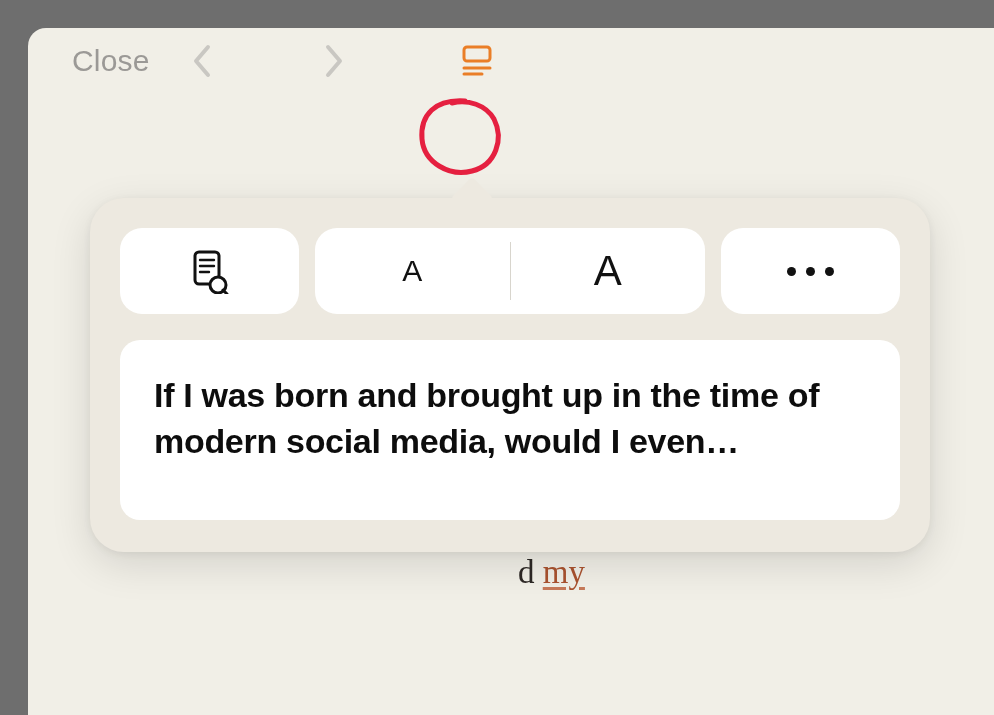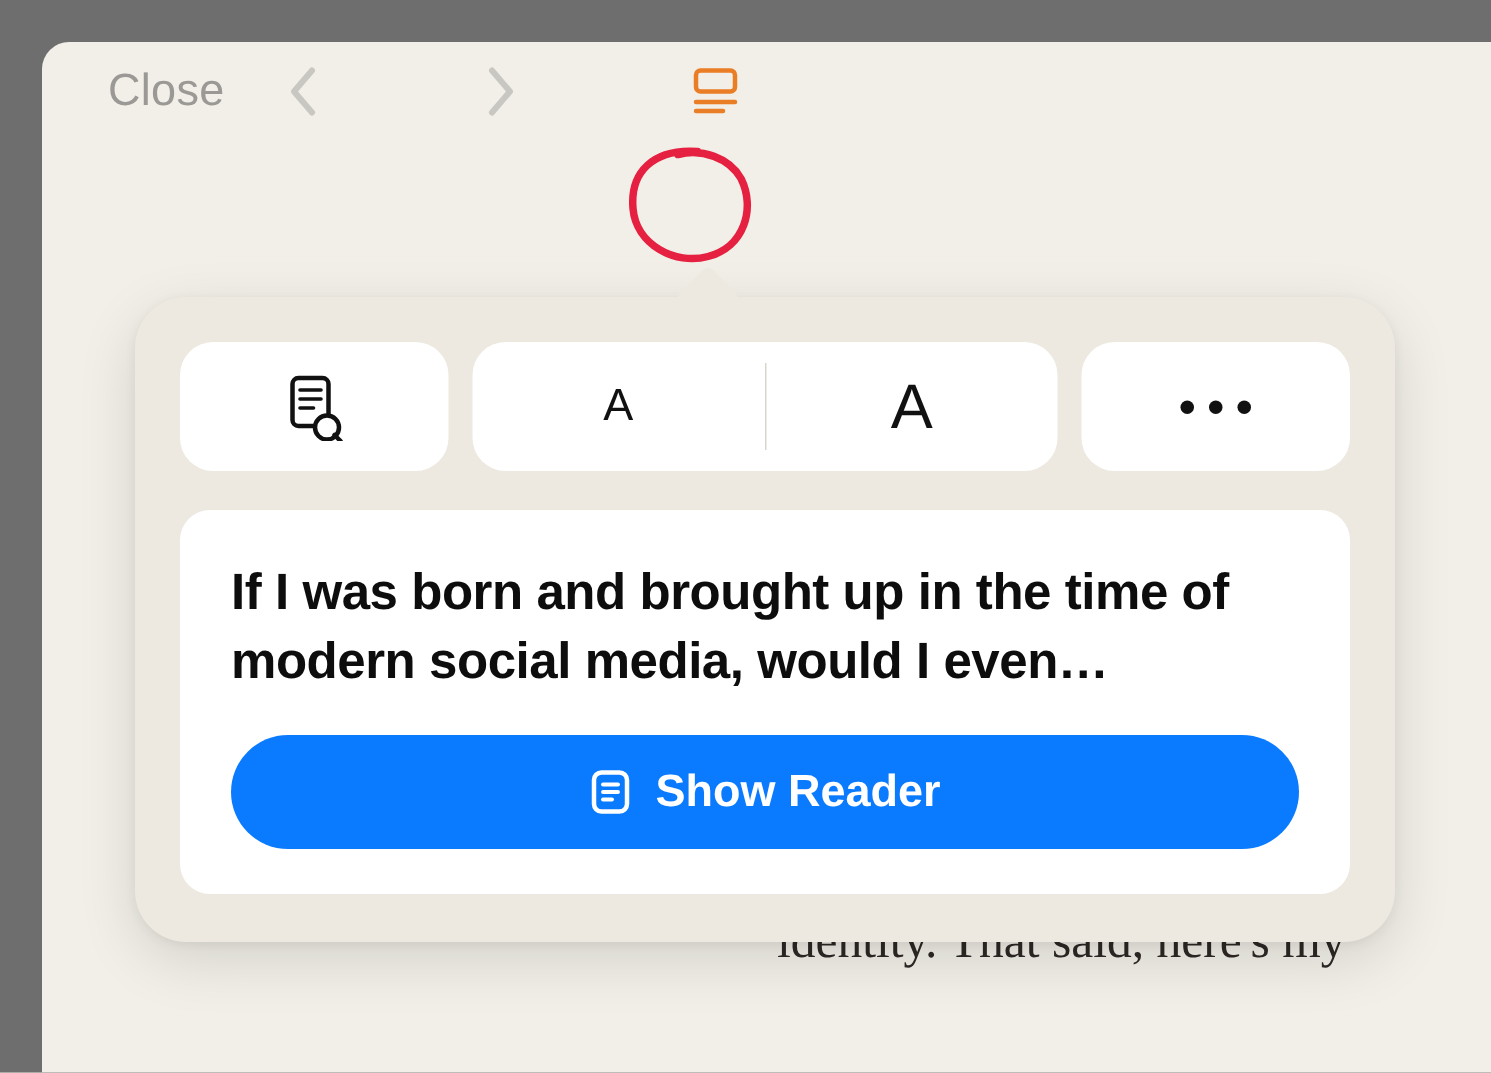--- a/index.html
+++ b/index.html
@@ -204,21 +204,20 @@
   <div class="page-content">
     <div>nd to</div>
     <div>urage</div>
     <div>ne In</div>
     <div style="height:46px"></div>
     <div> the c</div>
     <div>fficu</div>
     <div>
       <span>d </span><span class="link">my</span>
     </div>
-    <div>identity. That said, here's my</div>
   </div>
 
   <svg class="annotation-circle" viewBox="0 0 100 90">
     <path d="M 55 8 C 25 6, 10 22, 12 46 C 14 70, 40 84, 62 78 C 86 72, 94 46, 84 26 C 76 12, 58 6, 42 10" fill="none" stroke="#e52040" stroke-width="5" stroke-linecap="round"></path>
   </svg>
 
   <div class="popover">
     <div class="popover-row">
 
       <div class="popover-btn" style="flex:0.78">
@@ -242,25 +241,16 @@
         <div class="dots">
           <span class="dot"></span>
             <span class="dot"></span>
             <span class="dot"></span>
         </div>
       </div>
     </div>
 
     <div class="article-card">
       <div class="article-title">If I was born and brought up in the time of modern social media, would I even…</div>
-      <div class="show-reader-btn">
-        <svg width="28" height="32" viewBox="0 0 28 32">
-          <rect x="3" y="3" width="22" height="26" rx="5" fill="none" stroke="#fff" stroke-width="3"></rect>
-          <line x1="9" y1="11" x2="19" y2="11" stroke="#fff" stroke-width="2.6" stroke-linecap="round"></line>
-          <line x1="9" y1="16" x2="19" y2="16" stroke="#fff" stroke-width="2.6" stroke-linecap="round"></line>
-          <line x1="9" y1="21" x2="15" y2="21" stroke="#fff" stroke-width="2.6" stroke-linecap="round"></line>
-        </svg>
-        <span>Show Reader</span>
-      </div>
     </div>
   </div>
 
 </div>
 
 </body></html>

